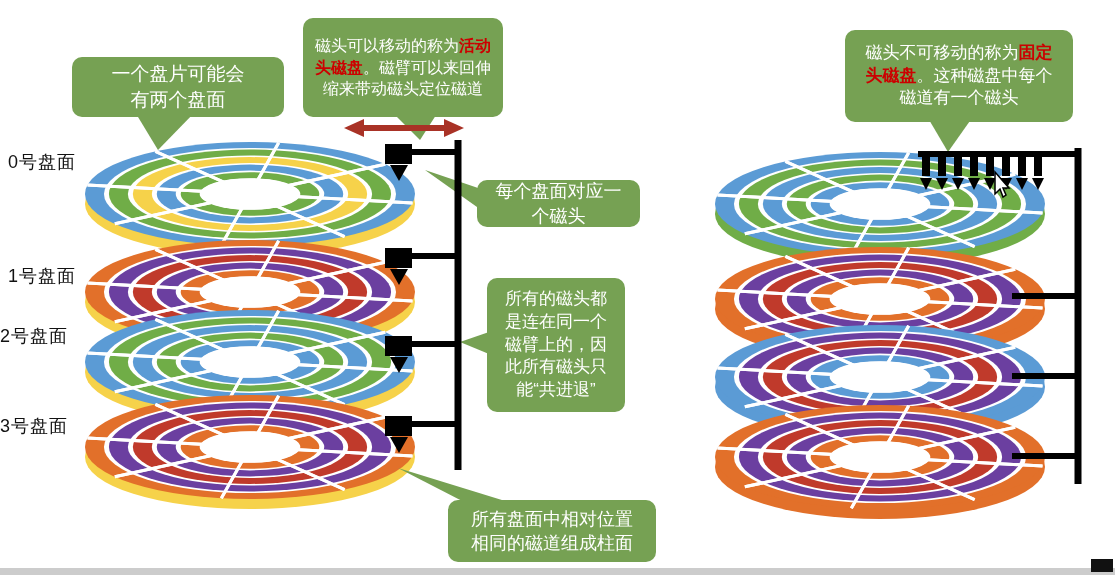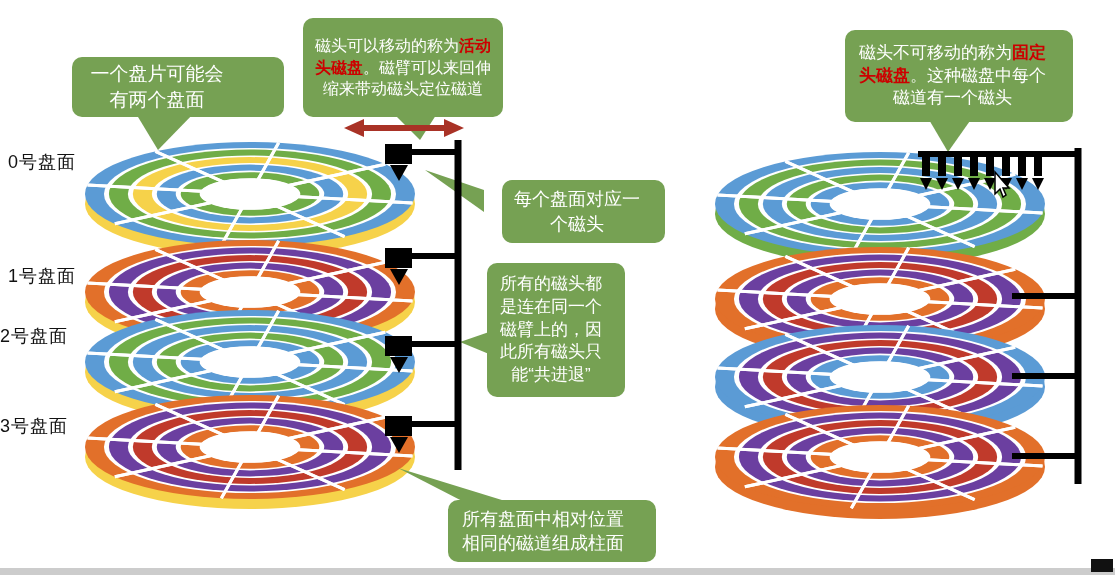--- a/index.html
+++ b/index.html
@@ -1,21 +1,21 @@
 <!DOCTYPE html>
 <html><head>
 <meta charset="utf-8">
 <style>
   html,body{margin:0;padding:0;background:#ffffff;font-family:"Liberation Sans",sans-serif;}
   .canvas{position:relative;width:1115px;height:575px;background:#ffffff;overflow:hidden;}
   .disk{position:absolute;width:340px;height:132px;z-index:1;}
   .overlay{position:absolute;left:0;top:0;z-index:2;pointer-events:none;}
   .surface-label{position:absolute;z-index:2;font-size:18px;color:#111;font-weight:400;letter-spacing:1px;}
   .bubble{position:absolute;z-index:3;background:#76a153;color:#ffffff;border-radius:10px;
-          display:flex;align-items:center;justify-content:flex-start;text-align:center;
+          display:flex;align-items:center;justify-content:center;text-align:center;
           font-size:17px;line-height:1.35;padding:6px 10px;box-sizing:border-box;}
   .bubble .bt{display:block;}
   .red{color:#cc0000;font-weight:bold;}
   .bottom-strip{position:absolute;left:0;bottom:0;width:100%;height:7px;background:#cccccc;z-index:4;}
   .bottom-mark{position:absolute;right:2px;bottom:3px;width:22px;height:13px;background:#111;z-index:5;}
 </style>
 </head>
 <body>
 
 <div class="canvas">
@@ -272,25 +272,25 @@
   <div class="surface-label" style="left:0;top:414px">3号盘面</div>
 
   <div class="bubble" style="left:72px;top:57px;width:212px;height:60px;font-size:19px">
     <div class="bt" style="max-width:150px">一个盘片可能会有两个盘面</div>
   </div>
 
   <div class="bubble" style="left:303px;top:18px;width:200px;height:99px;font-size:16px">
     <div class="bt" style="max-width:180px"><span>磁头可以移动的称为</span><span class="red">活动头磁盘</span><span>。磁臂可以来回伸缩来带动磁头定位磁道</span></div>
   </div>
 
-  <div class="bubble" style="left:502px;top:180px;width:163px;height:63px;font-size:18px">
+  <div class="bubble" style="left:477px;top:180px;width:163px;height:47px;font-size:18px">
     <div class="bt" style="max-width:130px">每个盘面对应一个磁头</div>
   </div>
 
-  <div class="bubble" style="left:487px;top:263px;width:138px;height:134px;font-size:17px">
+  <div class="bubble" style="left:487px;top:278px;width:138px;height:134px;font-size:17px">
     <div class="bt" style="max-width:108px">所有的磁头都是连在同一个磁臂上的，因此所有磁头只能“共进退”</div>
   </div>
 
   <div class="bubble" style="left:448px;top:500px;width:208px;height:62px;font-size:18px">
     <div class="bt" style="max-width:170px">所有盘面中相对位置相同的磁道组成柱面</div>
   </div>
 
   <div class="bubble" style="left:845px;top:30px;width:228px;height:92px;font-size:17px">
     <div class="bt" style="max-width:195px"><span>磁头不可移动的称为</span><span class="red">固定头磁盘</span><span>。这种磁盘中每个磁道有一个磁头</span></div>
   </div>

